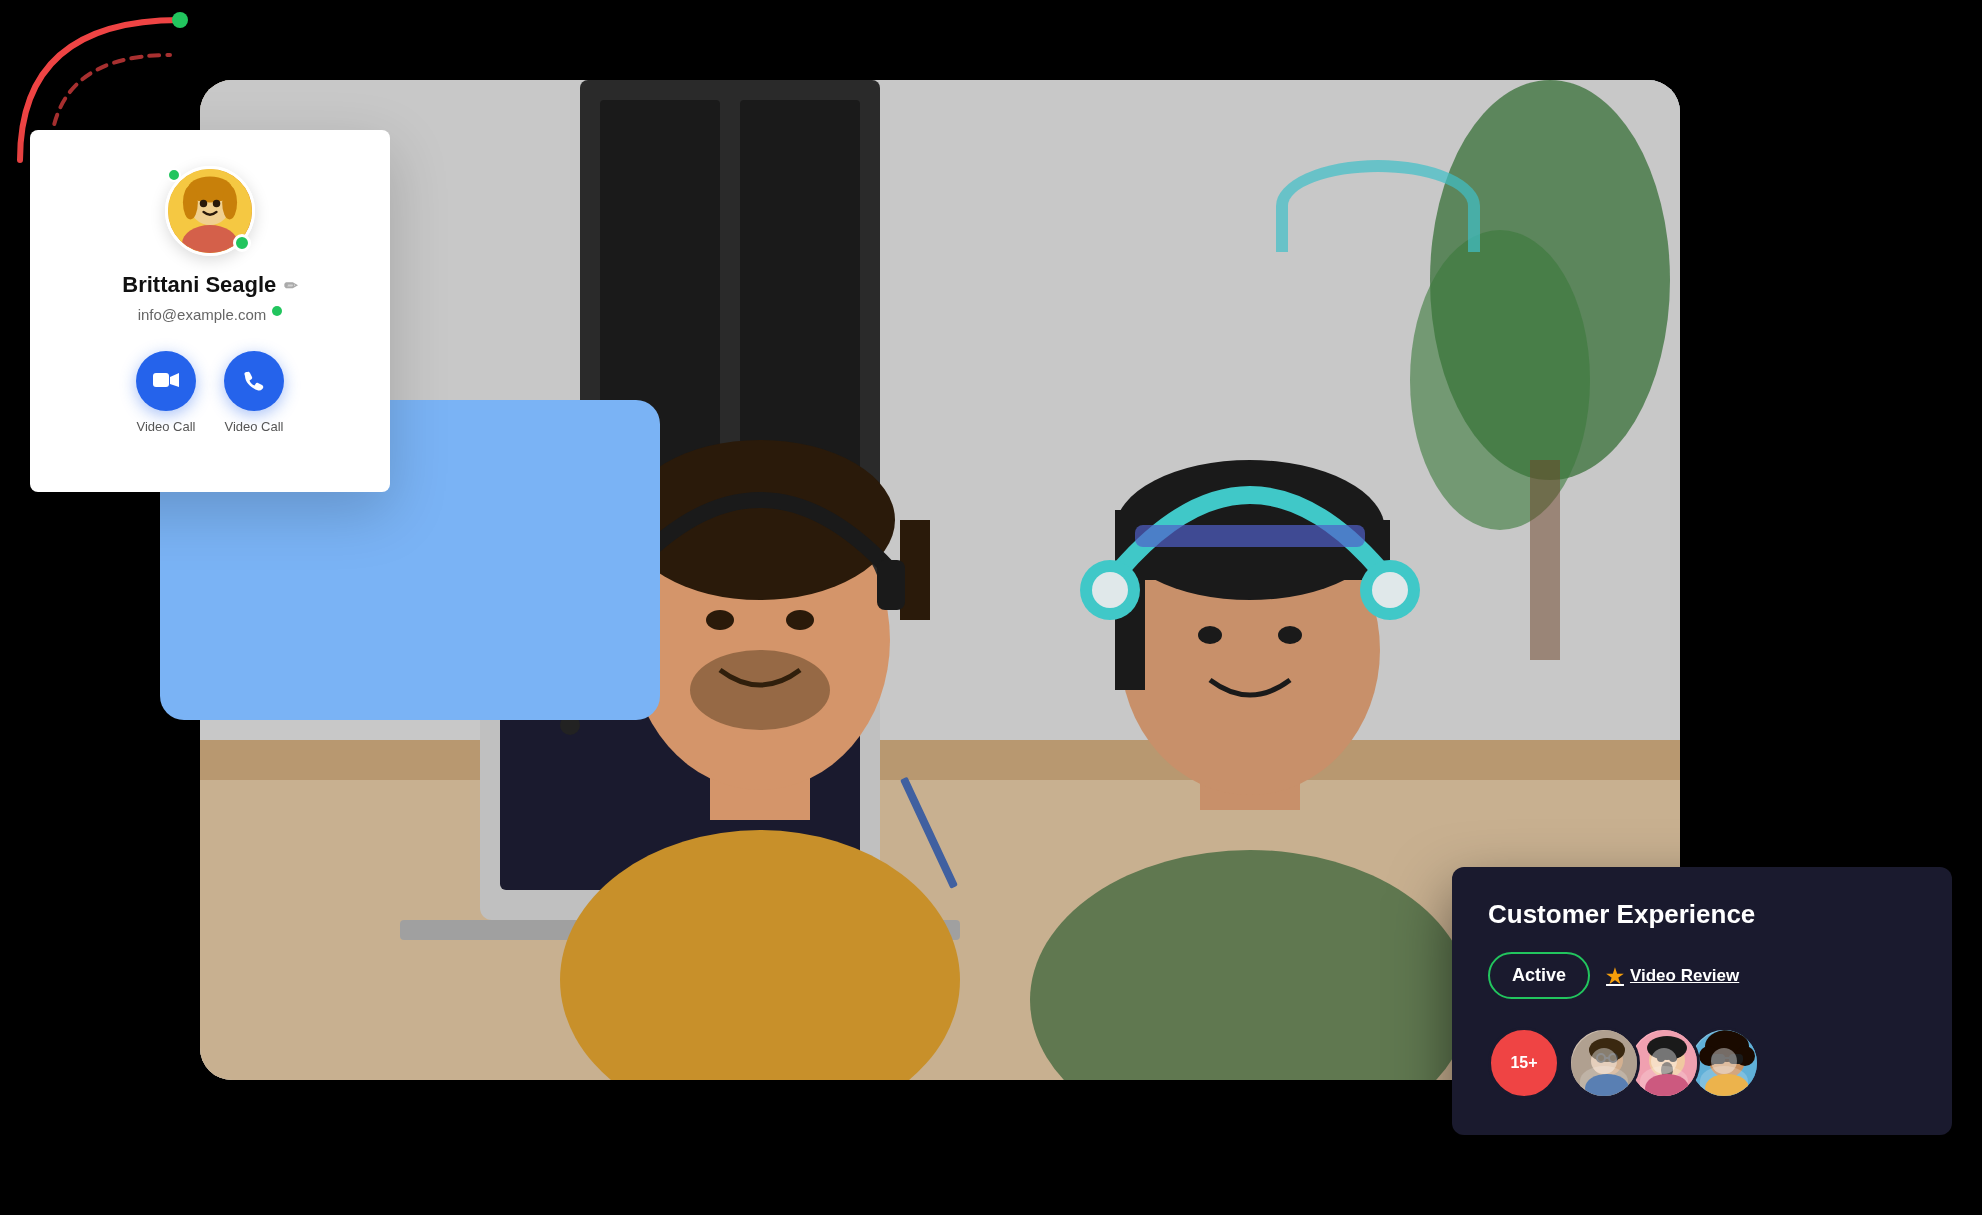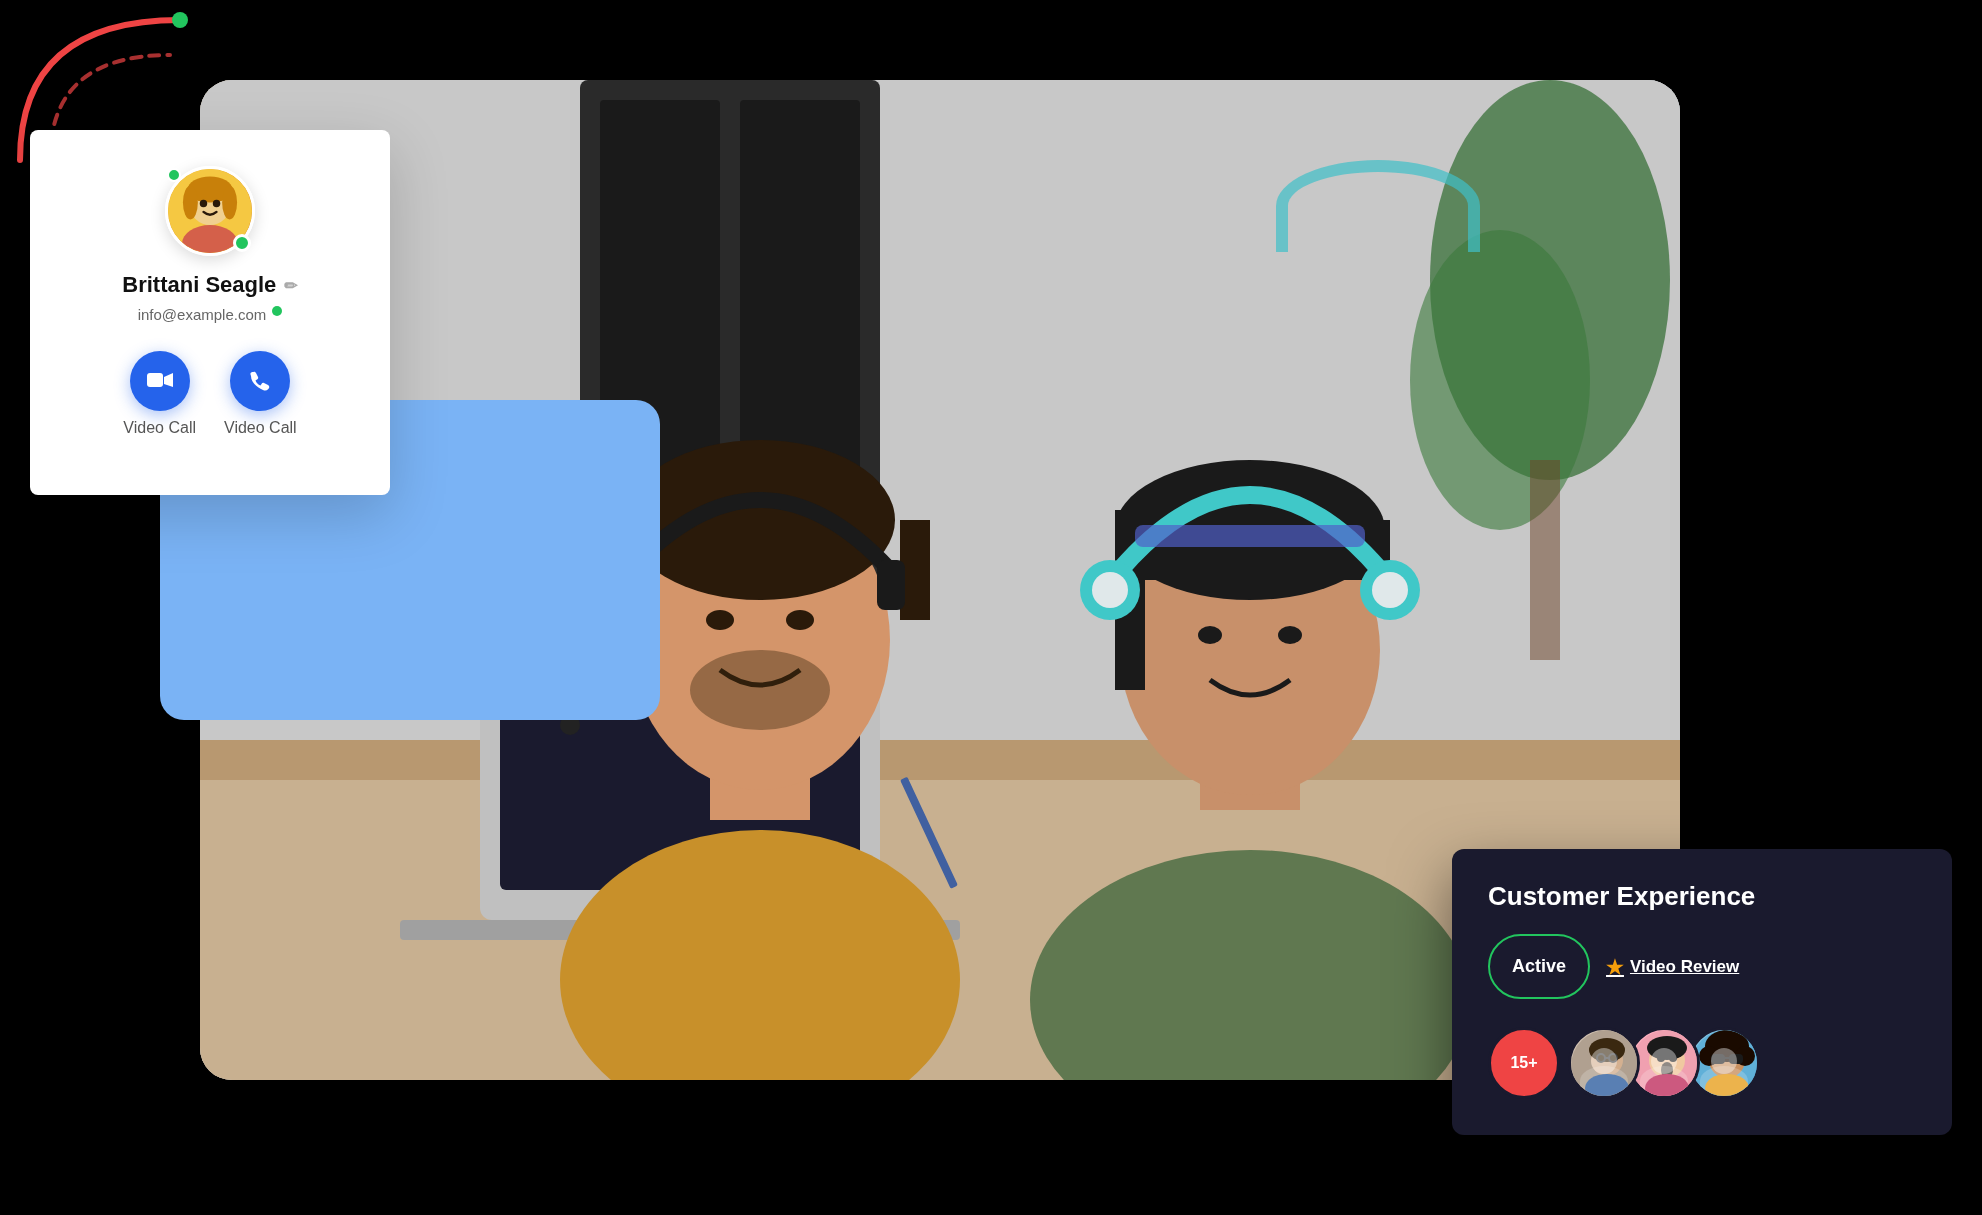--- a/index.html
+++ b/index.html
@@ -183,21 +183,21 @@
       cursor: pointer;
       display: flex;
       align-items: center;
       justify-content: center;
       color: #fff;
       font-size: 22px;
       box-shadow: 0 4px 16px rgba(37,99,235,0.4);
     }
 
     .action-label {
-      font-size: 16px;
+      font-size: 13px;
       color: #555;
       text-align: left;
     }
 
     .download-btn {
       width: 100%;
       padding: 14px;
       border: 2px solid #ef4444;
       border-radius: 12px;
       background: transparent;
@@ -239,21 +239,21 @@
     }
 
     .cx-badges {
       display: flex;
       align-items: center;
       gap: 16px;
       margin-bottom: 28px;
     }
 
     .badge-active {
-      padding: 20px 22px;
+      padding: 11px 22px;
       border: 2.5px solid #22c55e;
       border-radius: 50px;
       color: #fff;
       font-size: 18px;
       font-weight: 600;
     }
 
     .badge-review {
       display: flex;
       align-items: center;

